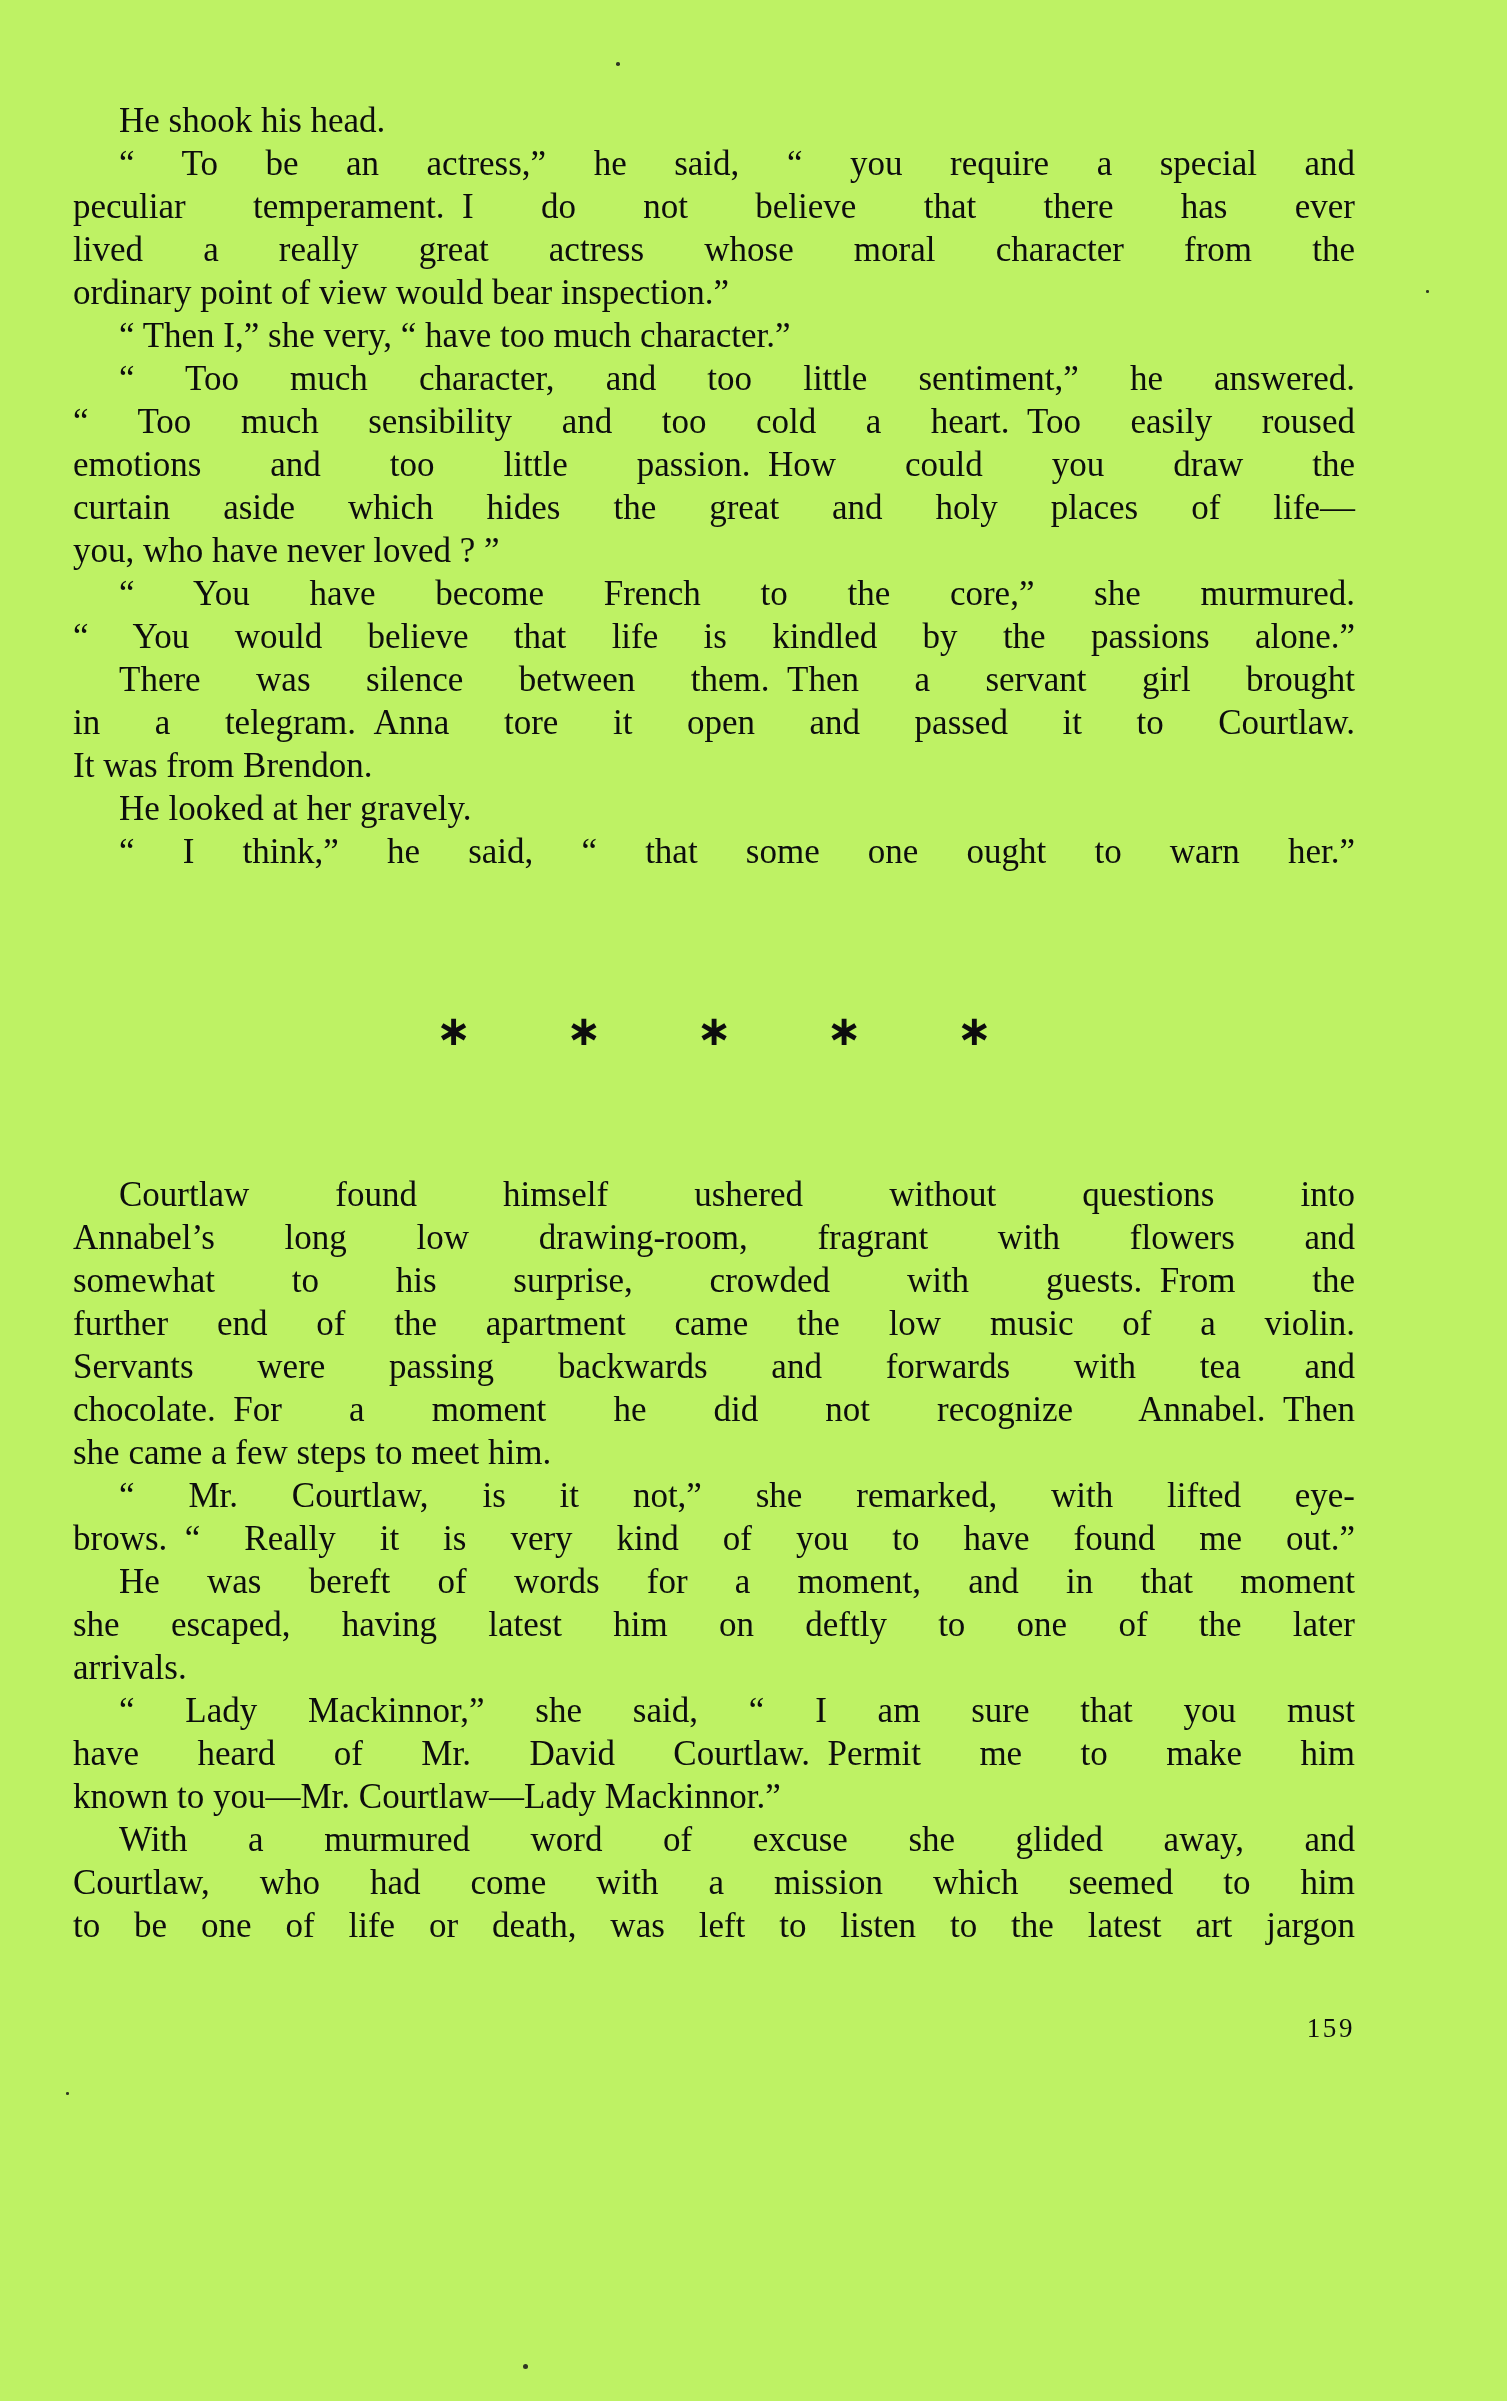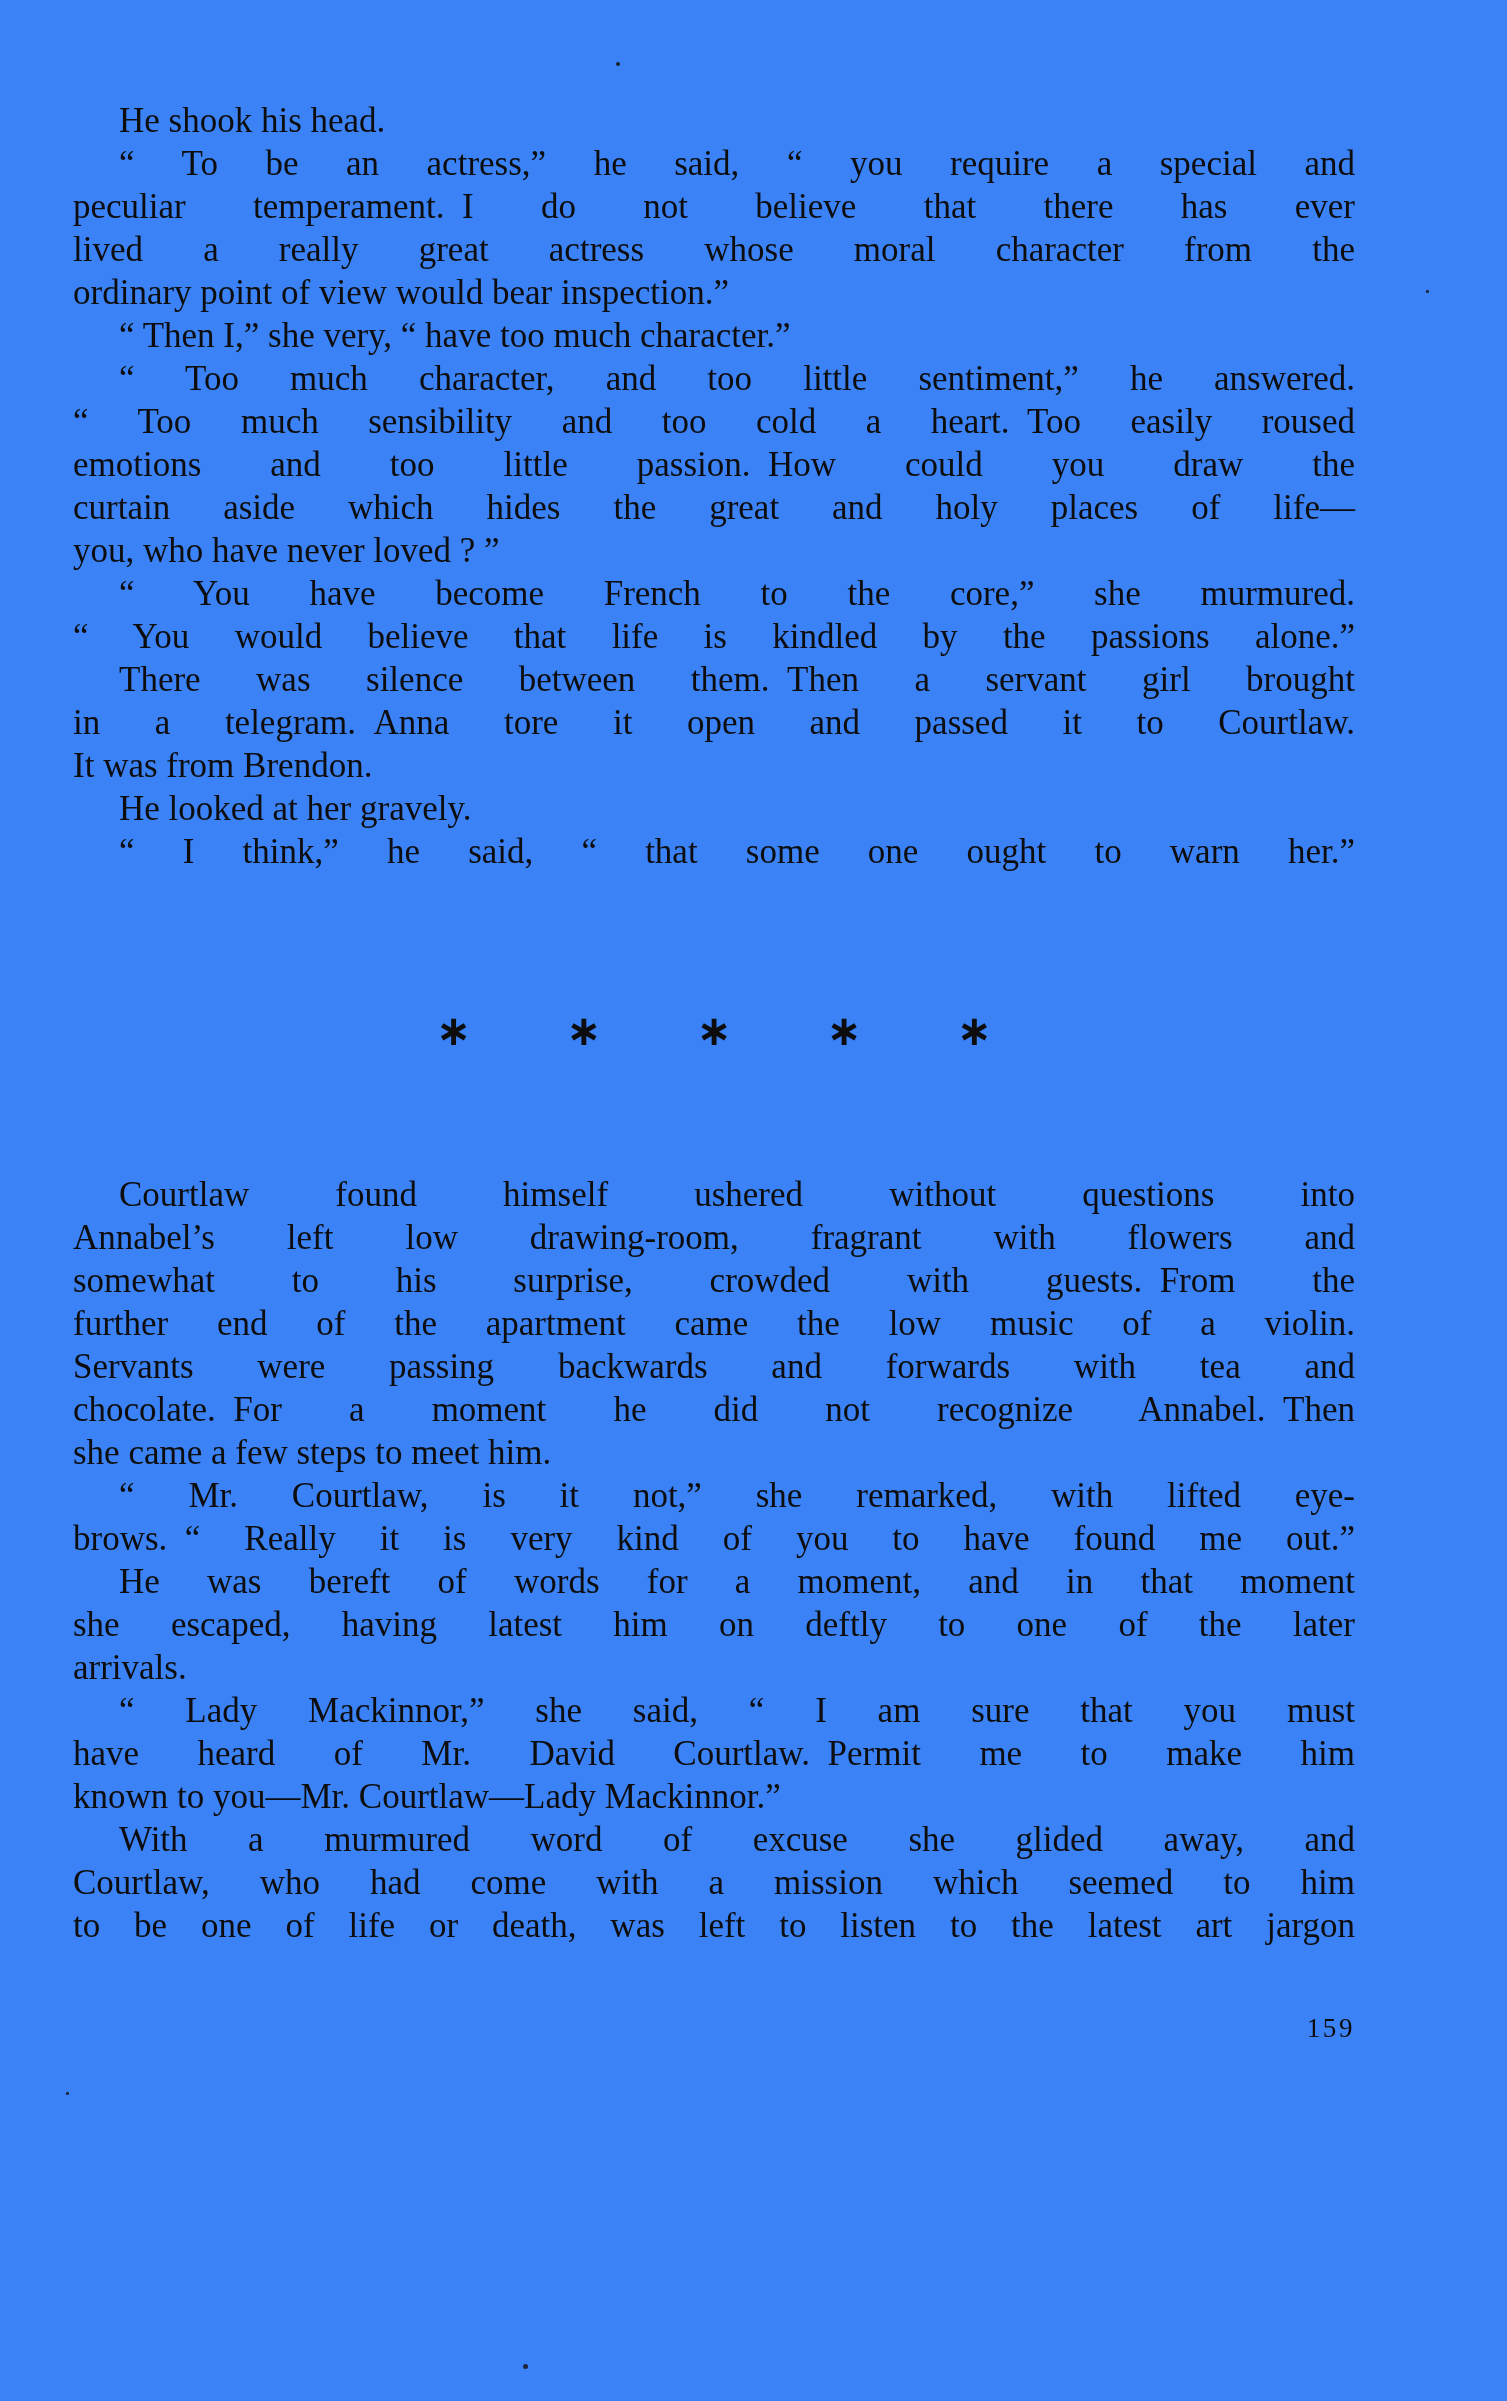--- a/index.html
+++ b/index.html
@@ -4,21 +4,21 @@
 <style>
   html, body {
     margin: 0;
     padding: 0;
     background: #fdfdfb;
   }
   .page {
     position: relative;
     width: 1507px;
     height: 2401px;
-    background: #3b82f6;
+    background: #bef264;
     overflow: hidden;
     color: #0d0d0d;
     font-family: "Liberation Serif", "DejaVu Serif", serif;
   }
   .text-column {
     position: absolute;
     left: 73px;
     top: 99px;
     width: 1282px;
     font-size: 35px;
@@ -109,21 +109,21 @@
         </div>
         <div class="separator">
           <span class="ast">∗</span>
           <span class="ast">∗</span>
           <span class="ast">∗</span>
           <span class="ast">∗</span>
           <span class="ast">∗</span>
         </div>
         <div class="para">
           <div class="line just ind">Courtlaw found himself ushered without questions into</div>
-          <div class="line just">Annabel’s left low drawing-room, fragrant with flowers and</div>
+          <div class="line just">Annabel’s long low drawing-room, fragrant with flowers and</div>
           <div class="line just">somewhat to his surprise, crowded with guests. From the</div>
           <div class="line just">further end of the apartment came the low music of a violin.</div>
           <div class="line just">Servants were passing backwards and forwards with tea and</div>
           <div class="line just">chocolate. For a moment he did not recognize Annabel. Then</div>
           <div class="line">she came a few steps to meet him.</div>
         </div>
         <div class="para">
           <div class="line just ind">“ Mr. Courtlaw, is it not,” she remarked, with lifted eye-</div>
           <div class="line just">brows. “ Really it is very kind of you to have found me out.”</div>
         </div>

